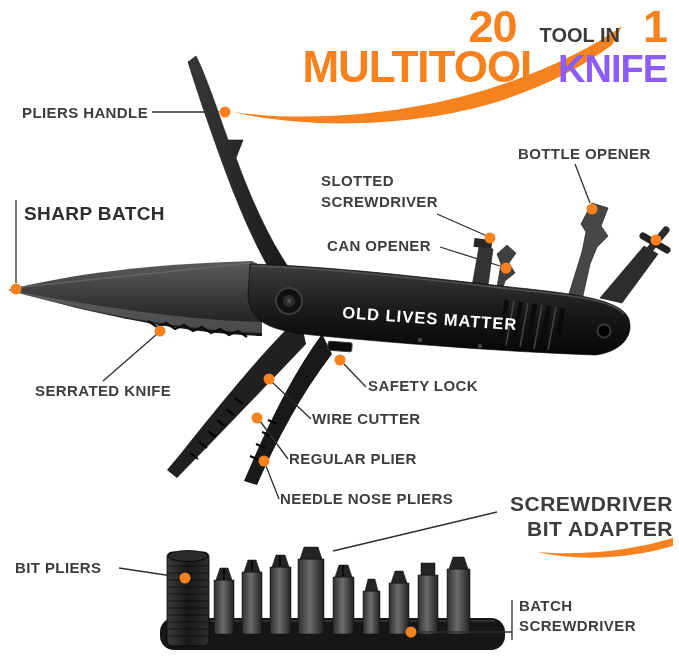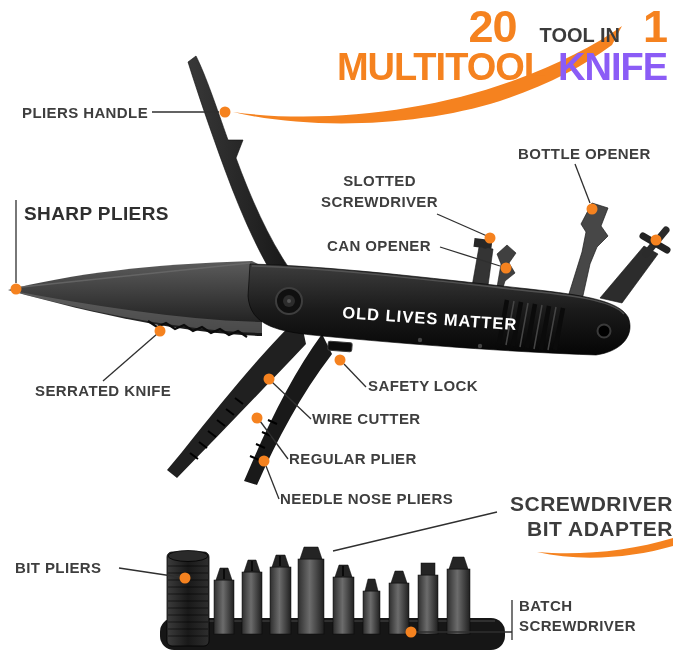--- a/index.html
+++ b/index.html
@@ -6,28 +6,28 @@
   html,body{margin:0;padding:0;background:#fff;}
   .stage{position:relative;width:679px;height:671px;background:#ffffff;overflow:hidden;
          font-family:"Liberation Sans",sans-serif;}
   svg{position:absolute;left:0;top:0;}
   
   .hdr{position:absolute;top:4px;right:12px;text-align:right;font-weight:bold;z-index:3;}
   .hdr-line1{display:flex;justify-content:flex-end;align-items:baseline;gap:23px;}
   .hdr-num{font-size:45px;line-height:46px;color:var(--accent);letter-spacing:-1px;}
   .hdr-mid{font-size:20px;color:#3b3b3b;letter-spacing:0;}
   .hdr-line2{display:flex;justify-content:flex-end;align-items:baseline;gap:12px;margin-top:-4px;}
-  .hdr-t1{font-size:38px;line-height:42px;color:var(--accent);letter-spacing:-1px;}
+  .hdr-t1{font-size:44px;line-height:42px;color:var(--accent);letter-spacing:-1px;}
   .hdr-t2{font-size:38px;line-height:42px;color:#8b5cf6;letter-spacing:-1px;}
   
   .callout{position:absolute;font-weight:bold;font-size:15px;color:var(--label);
            letter-spacing:.4px;white-space:nowrap;z-index:3;}
   .c-pliers-handle{left:22px;top:104px;}
   .c-sharp-knife{left:24px;top:203px;font-size:19px;color:#2f2f2f;}
-  .c-slotted{right:241px;top:170px;text-align:center;line-height:21px;}
+  .c-slotted{right:241px;top:170px;text-align:left;line-height:21px;}
   .c-bottle{left:518px;top:145px;}
   .c-can{left:327px;top:237px;text-align:center;}
   .c-serrated{left:35px;top:382px;}
   .c-safety{left:368px;top:377px;}
   .c-wire{left:312px;top:410px;}
   .c-regular{left:289px;top:450px;}
   .c-needle{left:280px;top:490px;}
   .c-adapter{right:6px;top:491px;text-align:right;font-size:21px;line-height:25px;
              color:#3c3c3c;letter-spacing:.5px;}
   .c-bitsleeve{left:15px;top:559px;}
@@ -192,21 +192,21 @@
       <span class="hdr-mid">TOOL IN</span>
       <span class="hdr-num">1</span>
     </div>
     <div class="hdr-line2">
       <span class="hdr-t1">MULTITOOL</span>
       <span class="hdr-t2">KNIFE</span>
     </div>
   </div>
 
   <div class="callout c-pliers-handle">PLIERS HANDLE</div>
-  <div class="callout c-sharp-knife">SHARP PLIERS</div>
+  <div class="callout c-sharp-knife">SHARP BATCH</div>
 
   <div class="callout c-slotted">
     <div>SLOTTED</div>
     <div>SCREWDRIVER</div>
   </div>
 
   <div class="callout c-bottle">BOTTLE OPENER</div>
   <div class="callout c-can">CAN OPENER</div>
   <div class="callout c-serrated">SERRATED KNIFE</div>
   <div class="callout c-safety">SAFETY LOCK</div>

